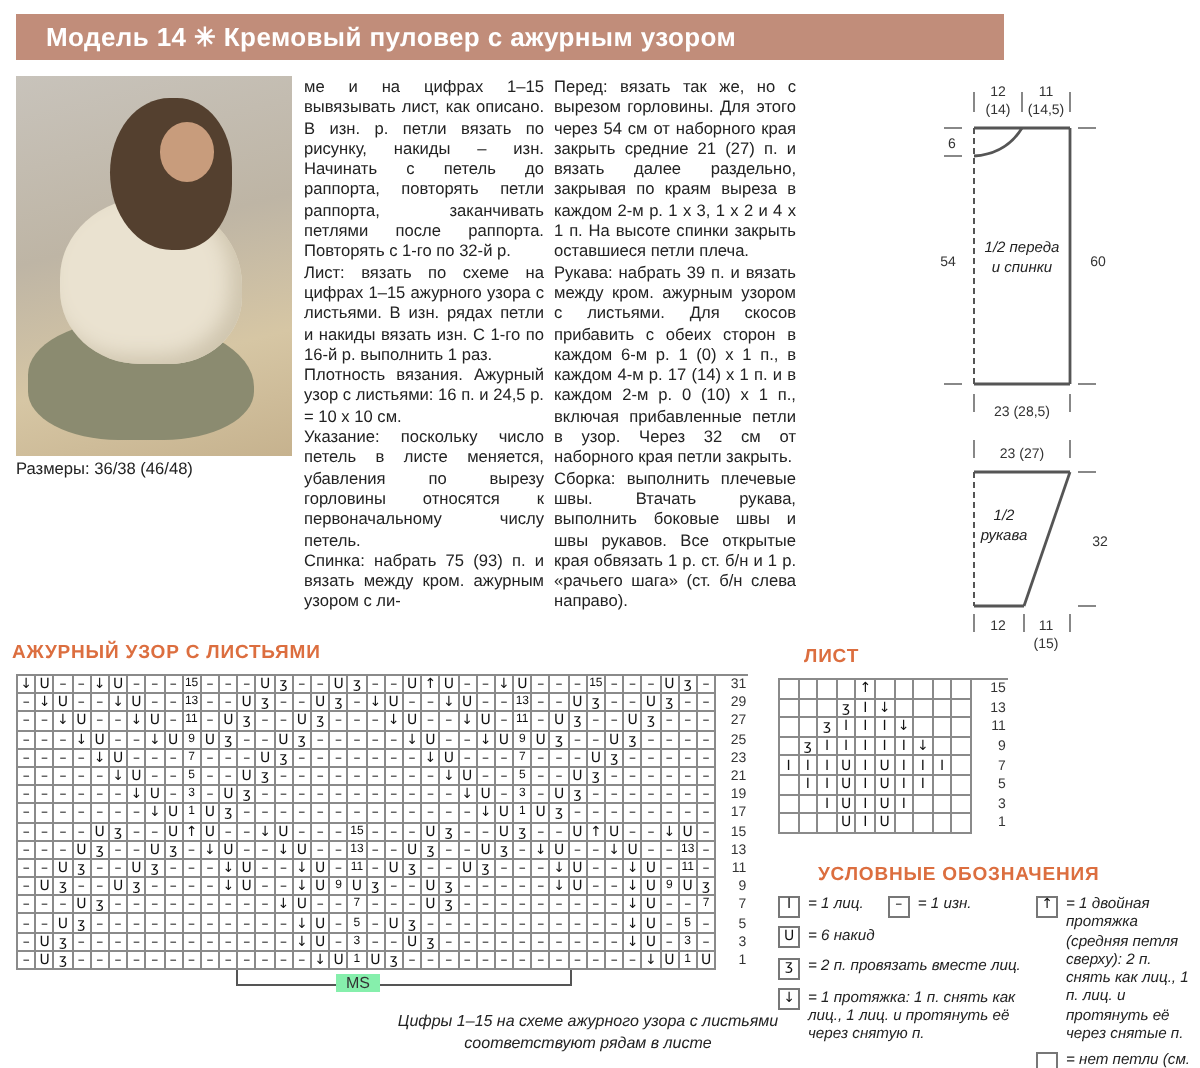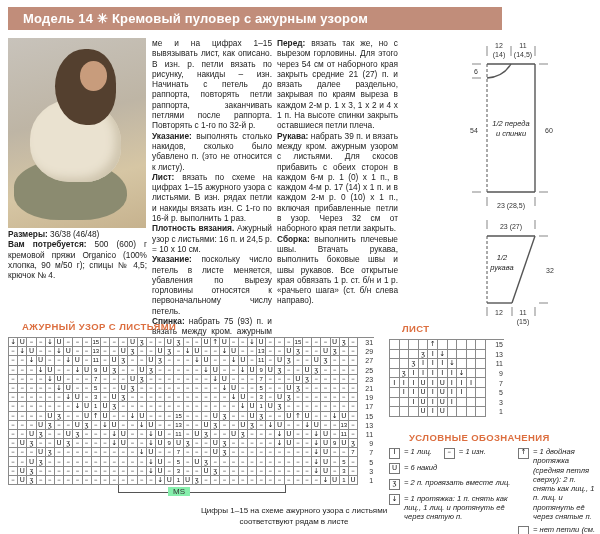--- a/index.html
+++ b/index.html
@@ -24,42 +24,42 @@
            border-radius:48% 52% 40% 44%;box-shadow:inset -6px -4px 10px #cfc5ae;}
   .ph-skirt{position:absolute;left:4%;top:64%;width:82%;height:32%;background:#8b8b70;
            border-radius:45% 55% 40% 40%;}
 
   
   .col{position:absolute;font-size:8.3px;line-height:10.3px;color:#222;text-align:justify;}
   .colA{left:8px;top:229px;width:139px;}
   .colB{left:152px;top:38px;width:120px;}
   .colC{left:277px;top:38px;width:121px;}
   .col p{margin:0;}
-  .col b{font-weight:bold;}
+  .col b{font-weight:normal;}
 
   
   .sec-h{position:absolute;color:#dc6e3f;font-weight:bold;font-size:9.5px;letter-spacing:.4px;}
 
   
   .kchart{position:absolute;display:grid;border-left:1px solid #8a8a8a;border-top:1px solid #8a8a8a;
           background:#fff;width:max-content;}
   .cc{border-right:1px solid #8a8a8a;border-bottom:1px solid #8a8a8a;box-sizing:border-box;
       display:flex;align-items:center;justify-content:center;
       font-family:"DejaVu Sans",sans-serif;font-size:7px;color:#111;overflow:hidden;}
   .cc.num{font-size:6px;font-family:"Liberation Sans",sans-serif;}
   .cc.rnum{border:none;background:transparent;justify-content:flex-end;padding-right:1px;
       font-size:7px;color:#333;font-family:"Liberation Sans",sans-serif;}
 
   
   .ms-line{position:absolute;left:118px;top:492px;width:167px;border-top:1px solid #555;}
   .ms-riser{position:absolute;top:485px;width:0;height:8px;border-left:1px solid #555;}
   .ms-label{position:absolute;left:168px;top:487px;background:#86efac;padding:0 5px;
             font-size:8px;color:#333;}
 
-  .chart-caption{position:absolute;left:178px;top:506px;width:232px;
+  .chart-caption{position:absolute;left:178px;top:506px;width:232px;font-style:italic;
             font-size:8px;line-height:10.5px;color:#222;text-align:center;}
 
   
   .legend{position:absolute;left:389px;top:447px;width:209px;font-size:7.6px;font-style:italic;
           color:#222;line-height:9.3px;}
   .lcol1{position:absolute;left:0;top:0;width:124px;}
   .lcol2{position:absolute;left:129px;top:0;width:80px;}
   .leg-item{display:flex;margin-bottom:4px;}
   .leg-row{display:flex;gap:12px;}
   .lsym{flex:none;width:9px;height:9px;border:1px solid #777;margin-right:4px;margin-top:0.5px;
@@ -83,25 +83,23 @@
 
   <div class="photo">
     <div class="ph-skirt"></div>
     <div class="ph-sweater"></div>
     <div class="ph-hair"></div>
     <div class="ph-face"></div>
   </div>
 
   <div class="col colA">
       <p><b>Размеры: </b>36/38 (46/48)</p>
-      <p><b>Вам потребуется: </b>500 (600) г кремовой пряжи Organico (100% хлопка, 90 м/50 г); спицы № 4,5; крючок № 4.</p>
     </div>
   <div class="col colB">
       <p>ме и на цифрах 1–15 вывязывать лист, как описано. В изн. р. петли вязать по рисунку, накиды – изн. Начинать с петель до раппорта, повторять петли раппорта, заканчивать петлями после раппорта. Повторять с 1-го по 32-й р.</p>
-      <p><b>Указание: </b>выполнять столько накидов, сколько было убавлено п. (это не относится к листу).</p>
       <p><b>Лист: </b>вязать по схеме на цифрах 1–15 ажурного узора с листьями. В изн. рядах петли и накиды вязать изн. С 1-го по 16-й р. выполнить 1 раз.</p>
       <p><b>Плотность вязания. </b>Ажурный узор с листьями: 16 п. и 24,5 р. = 10 х 10 см.</p>
       <p><b>Указание: </b>поскольку число петель в листе меняется, убавления по вырезу горловины относятся к первоначальному числу петель.</p>
       <p><b>Спинка: </b>набрать 75 (93) п. и вязать между кром. ажурным узором с ли-</p>
     </div>
   <div class="col colC">
       <p><b>Перед: </b>вязать так же, но с вырезом горловины. Для этого через 54 см от наборного края закрыть средние 21 (27) п. и вязать далее раздельно, закрывая по краям выреза в каждом 2-м р. 1 х 3, 1 х 2 и 4 х 1 п. На высоте спинки закрыть оставшиеся петли плеча.</p>
       <p><b>Рукава: </b>набрать 39 п. и вязать между кром. ажурным узором с листьями. Для скосов прибавить с обеих сторон в каждом 6-м р. 1 (0) х 1 п., в каждом 4-м р. 17 (14) х 1 п. и в каждом 2-м р. 0 (10) х 1 п., включая прибавленные петли в узор. Через 32 см от наборного края петли закрыть.</p>
       <p><b>Сборка: </b>выполнить плечевые швы. Втачать рукава, выполнить боковые швы и швы рукавов. Все открытые края обвязать 1 р. ст. б/н и 1 р. «рачьего шага» (ст. б/н слева направо).</p>
     </div>
@@ -148,21 +146,21 @@
     <line x1="107" y1="95" x2="107" y2="104" stroke-width=".7"></line>
     <text x="83" y="17" text-anchor="middle">23 (27)</text>
     <text x="122" y="61" text-anchor="middle">32</text>
     <text x="71" y="103" text-anchor="middle">12</text>
     <text x="95" y="103" text-anchor="middle">11</text>
     <text x="95" y="112" text-anchor="middle">(15)</text>
     <text x="74" y="48" text-anchor="middle" class="piece">1/2</text>
     <text x="74" y="58" text-anchor="middle" class="piece">рукава</text>
   </svg>
 
-  <div class="sec-h" style="left:22px;top:321px;">АЖУРНЫЙ УЗОР С ЛИСТЬЯМИ</div>
+  <div class="sec-h" style="left:6px;top:321px;">АЖУРНЫЙ УЗОР С ЛИСТЬЯМИ</div>
   <div class="kchart" style="left: 8px; top: 337px; grid-template-columns: repeat(38, 9.2px) 16px; grid-auto-rows: 9.2px;">
       <span class="cc">↓</span>
       <span class="cc">U</span>
       <span class="cc">–</span>
       <span class="cc">–</span>
       <span class="cc">↓</span>
       <span class="cc">U</span>
       <span class="cc">–</span>
       <span class="cc">–</span>
       <span class="cc">–</span>

